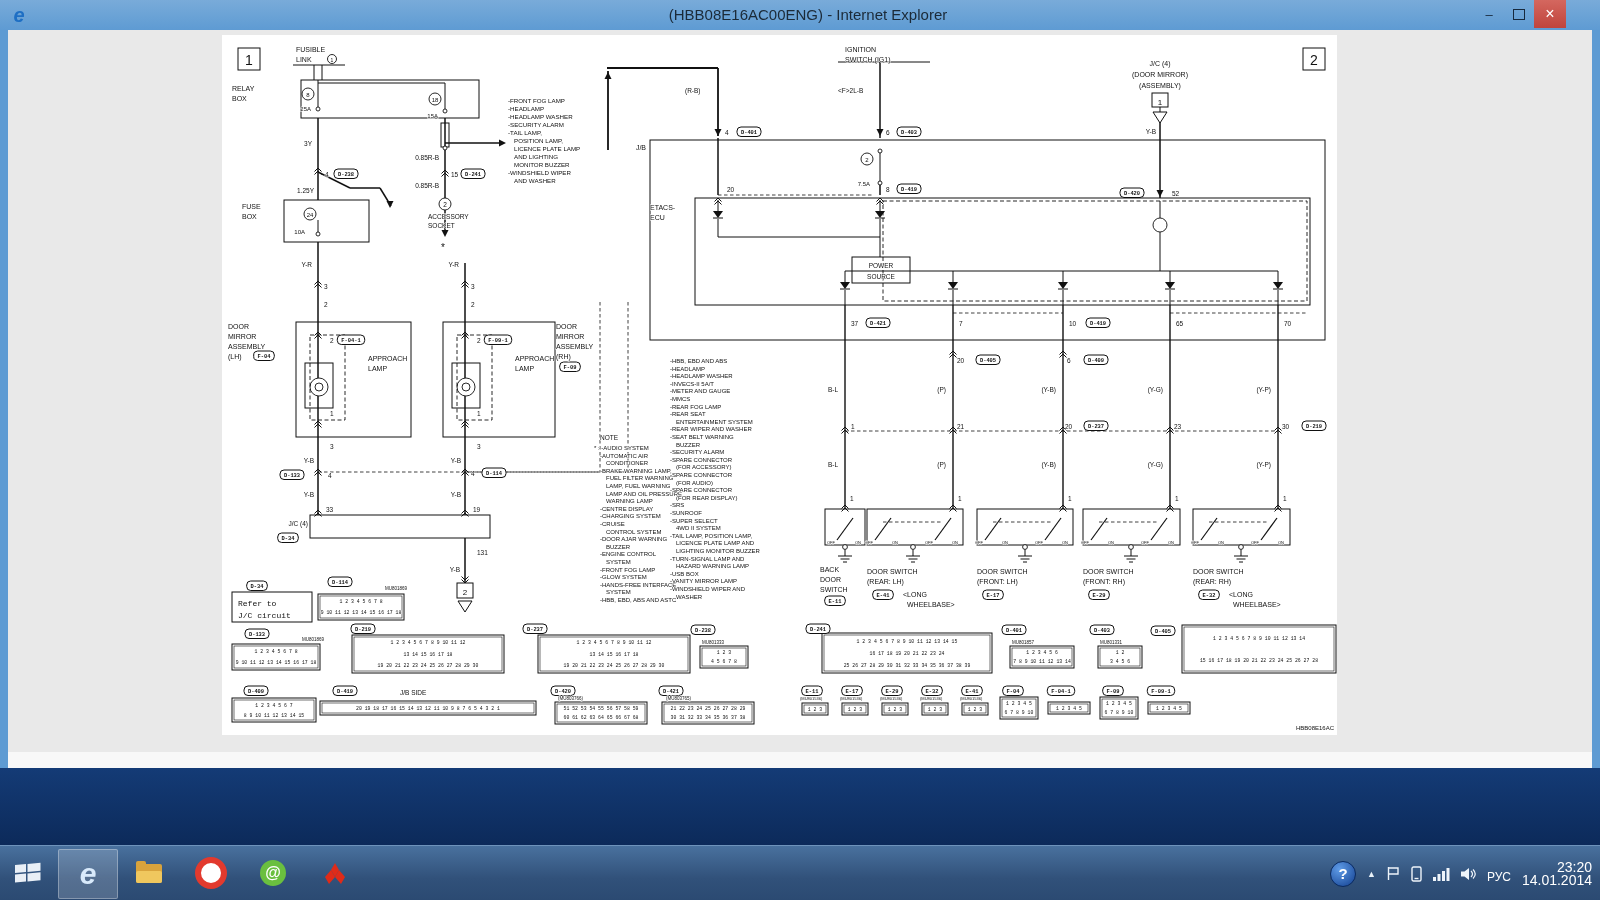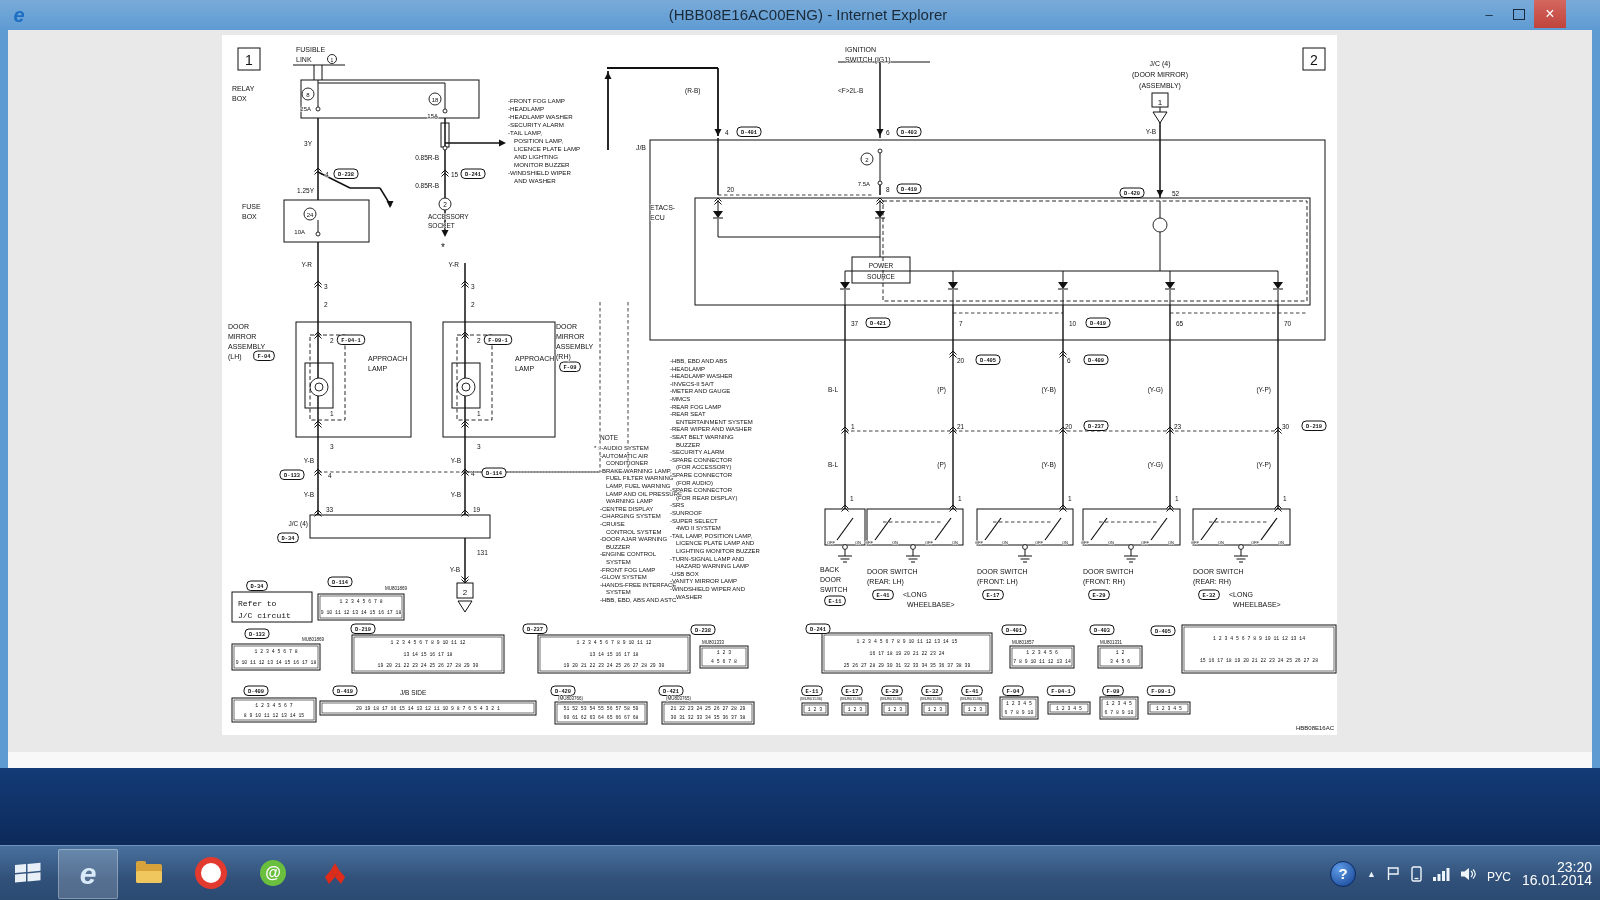--- a/index.html
+++ b/index.html
@@ -776,16 +776,16 @@
     </span>
     <span class="ticon">
       <svg width="15" height="14" viewBox="0 0 15 14">
         <polygon points="0,4.5 3.5,4.5 8,1 8,13 3.5,9.5 0,9.5" fill="#eef4fa"></polygon>
         <path d="M10,4 q3,3 0,6 M12,2.5 q4.5,4.5 0,9" stroke="#eef4fa" stroke-width="1.2" fill="none"></path>
       </svg>
     </span>
     <span class="lang">РУС</span>
     <span class="clock">
       <span>23:20</span><br>
-      <span>16.01.2014</span>
+      <span>14.01.2014</span>
     </span>
   </div>
 </div>
 
 </body></html>

